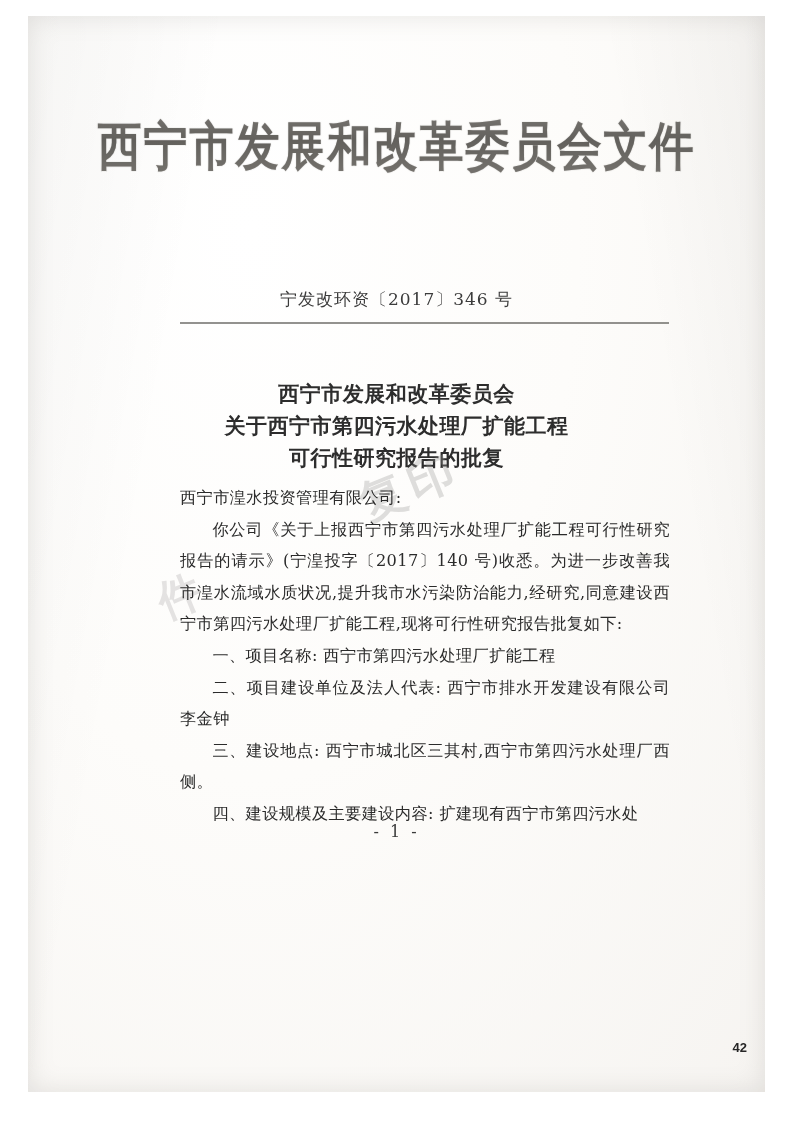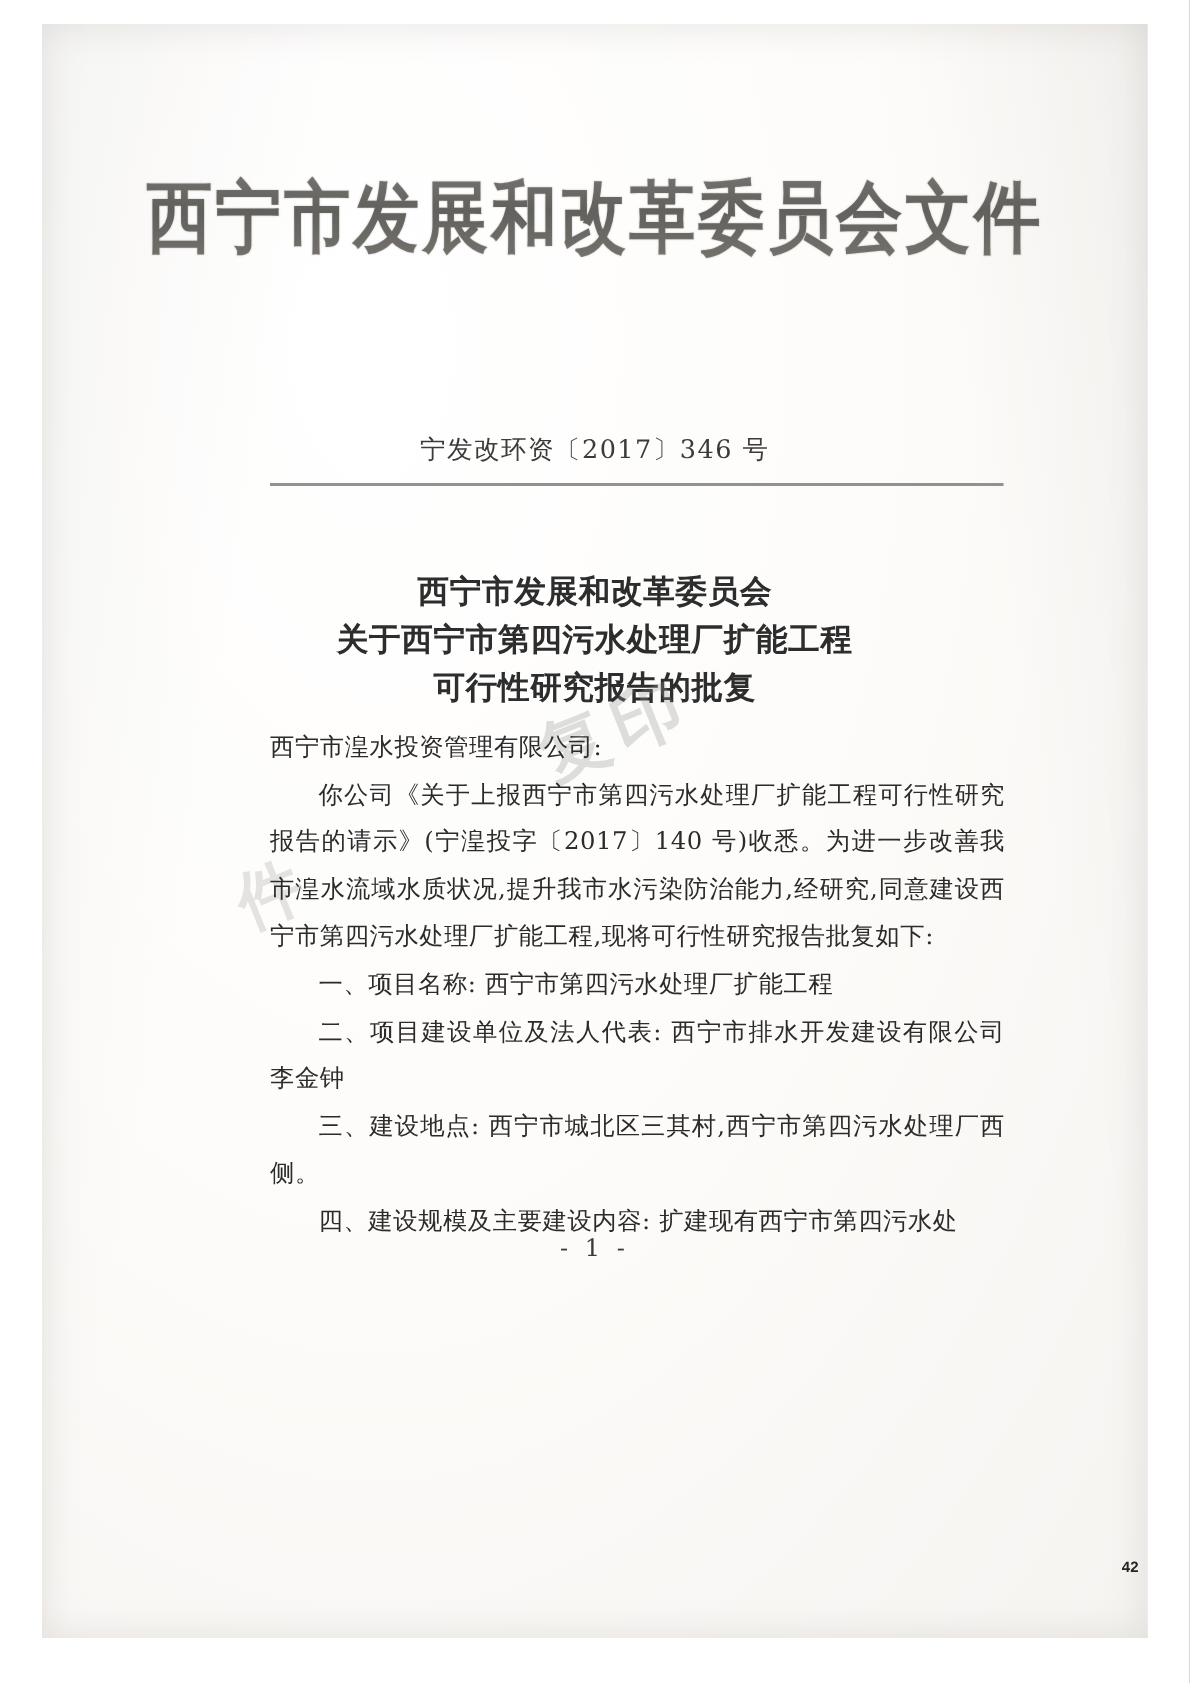--- a/index.html
+++ b/index.html
@@ -153,24 +153,24 @@
     right: 0;
     top: 806px;
     text-align: center;
     font-family: "DejaVu Serif", serif;
     font-size: 16px;
     color: #3a3a3a;
     letter-spacing: 3px;
   }
   .sheet-num {
     position: absolute;
-    right: 34px;
+    right: 46px;
     top: 1040px;
     font-family: "Liberation Sans", sans-serif;
-    font-size: 10px;
+    font-size: 13px;
     font-weight: bold;
     color: #262626;
   }
 </style>
 </head>
 <body>
 
 <div class="page">
   <div class="scan">
 

